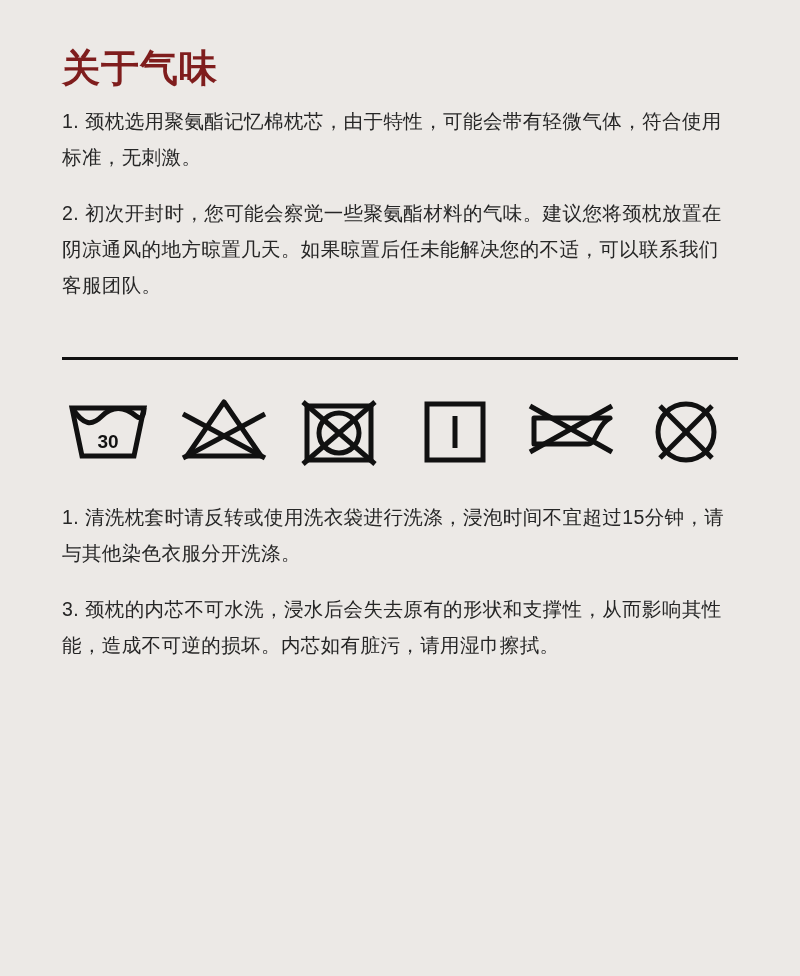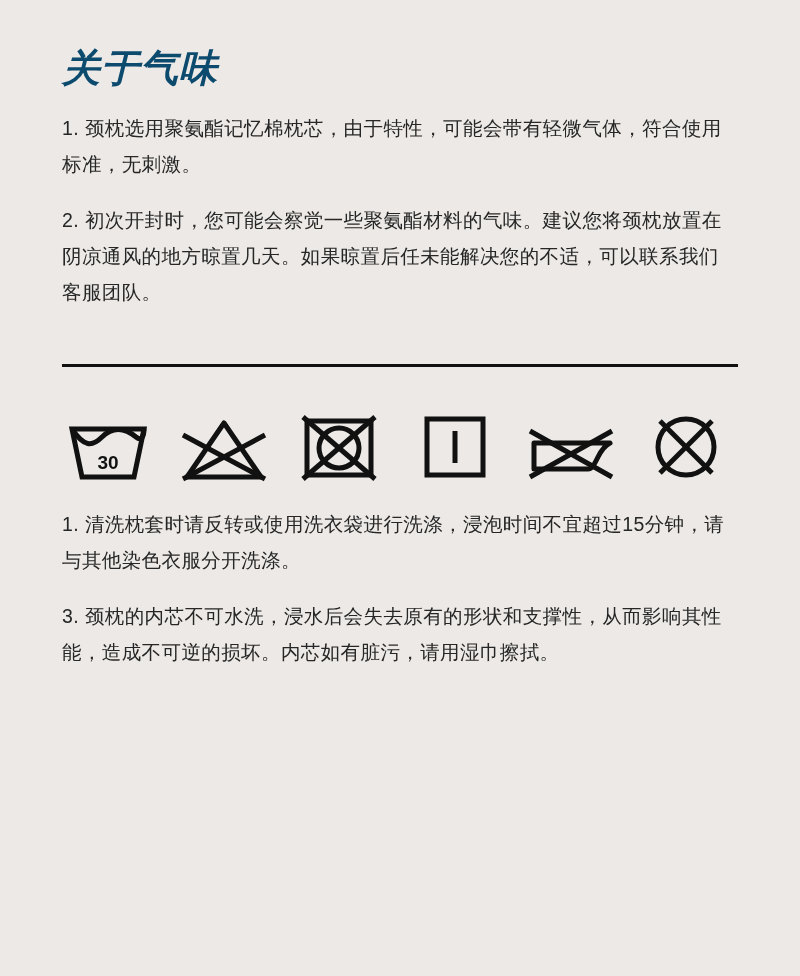--- a/index.html
+++ b/index.html
@@ -20,60 +20,59 @@
     height: 976px;
     background: #ece9e6;
     box-sizing: border-box;
     padding: 0 62px;
   }
   .section-title {
     font-size: 38px;
     font-weight: 700;
     letter-spacing: 1px;
     line-height: 1.1;
-    color: #0c4a6e;
+    color: #7f1d1d;
     margin: 0;
-    font-style: italic;
   }
   .title-odor {
     padding-top: 48px;
   }
   .para {
     font-size: 19.5px;
     line-height: 1.85;
     color: #262626;
     letter-spacing: 0.4px;
     margin: 0;
   }
   .para + .para {
     margin-top: 20px;
   }
   .odor-body {
-    margin-top: 20px;
+    margin-top: 13px;
   }
   .divider {
     height: 3px;
     background: #111;
     margin-top: 54px;
   }
   .title-care {
     margin-top: 52px;
   }
   .care-icons {
     display: flex;
     align-items: center;
     justify-content: space-between;
     margin-top: 36px;
     padding-right: 6px;
   }
   .care-icon {
     width: 92px;
     height: 80px;
     display: flex;
-    align-items: flex-end;
+    align-items: flex-start;
     justify-content: center;
   }
   .care-icon svg {
     display: block;
   }
   .care-body {
     margin-top: 23px;
   }
 </style>
 </head>

